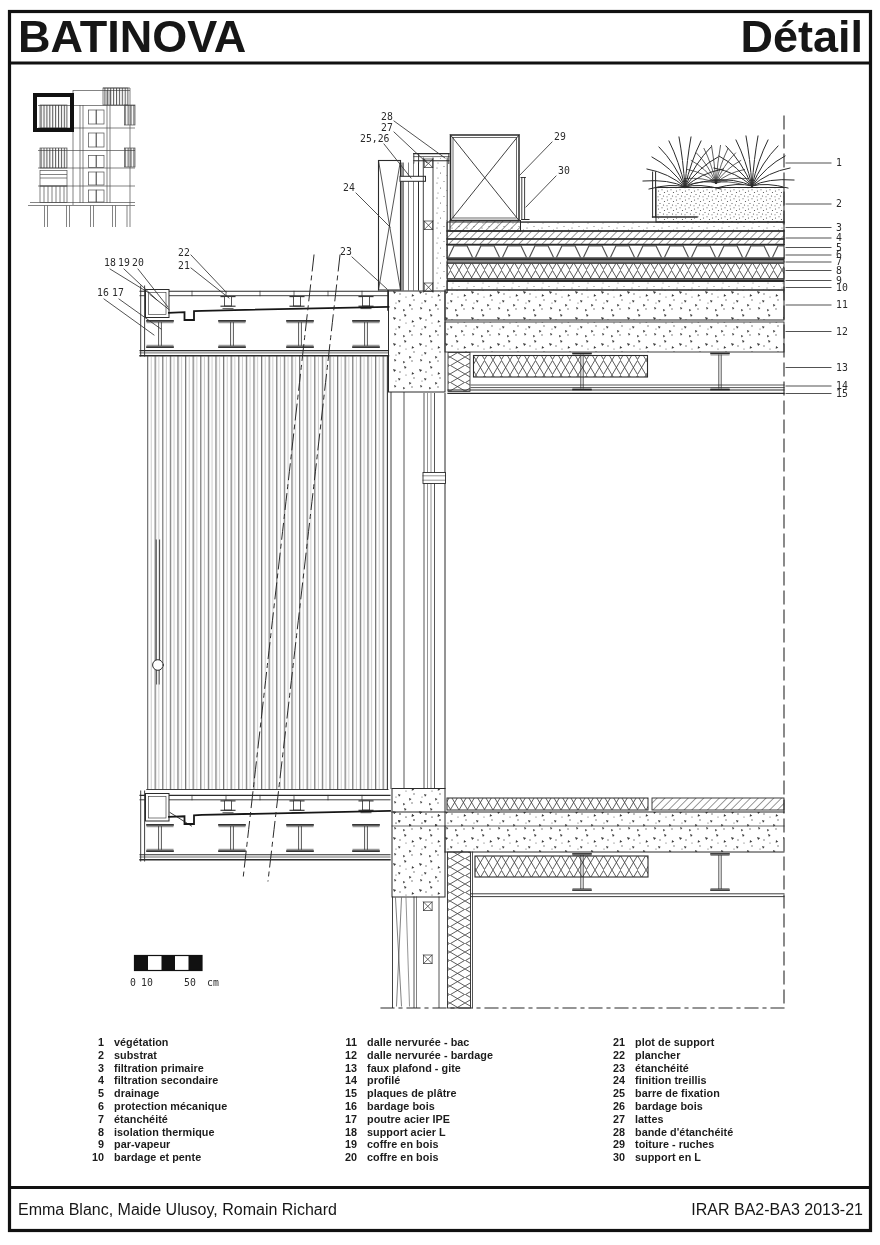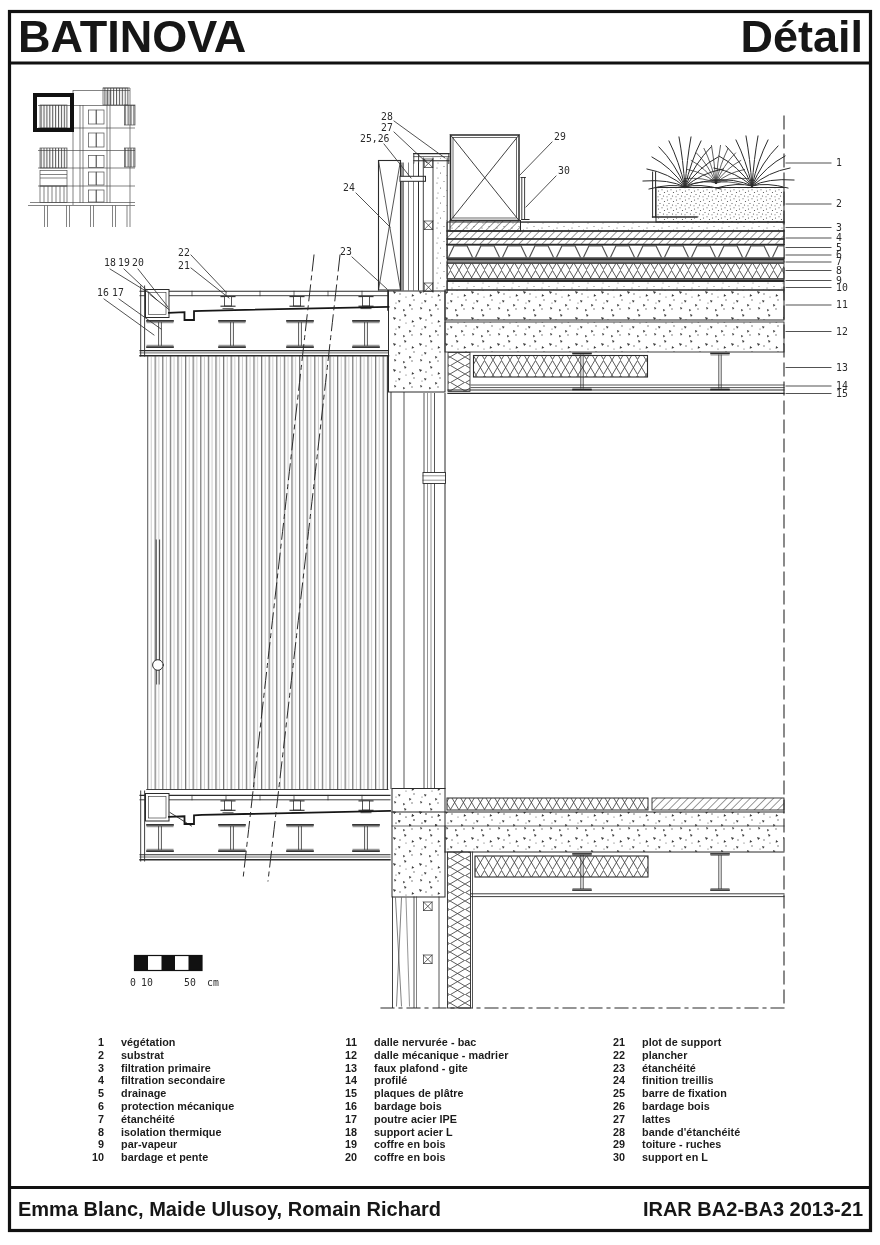--- a/index.html
+++ b/index.html
@@ -3,27 +3,27 @@
 <meta charset="utf-8">
 <style>
   html,body{margin:0;padding:0;background:#e8e8e8;}
   .page{position:relative;width:880px;height:1245px;background:#ffffff;overflow:hidden;
         font-family:"Liberation Sans",sans-serif;color:#161616;}
   .page svg{position:absolute;left:0;top:0;}
   .hdr-title{position:absolute;left:18px;top:11px;height:44px;line-height:52px;
              font-size:45px;font-weight:bold;letter-spacing:0px;}
   .hdr-sheet{position:absolute;right:17px;top:11px;height:38px;line-height:52px;
              font-size:45px;font-weight:bold;}
-  .ftr{position:absolute;top:1189px;height:41px;line-height:41px;font-size:20px;font-weight:bold;}
+  .ftr{position:absolute;top:1189px;height:41px;line-height:41px;font-size:16px;font-weight:normal;}
   .ftr.l{left:18px;} .ftr.r{right:17px;}
   .lcol{position:absolute;top:1036px;}
   .lrow{display:flex;height:12.8px;line-height:12.8px;font-size:10.8px;font-weight:600;
         letter-spacing:.05px;color:#1c1c1c;white-space:nowrap;}
   .ln{width:16px;text-align:right;}
-  .ll{margin-left:17px;}
+  .ll{margin-left:10px;}
   .co{font-family:"DejaVu Sans Mono",monospace;font-size:9.8px;}
 </style>
 </head>
 <body>
 
 <div class="page">
 
 <svg width="880" height="1245" viewBox="0 0 880 1245">
   <defs>
     <pattern id="speck" width="26" height="26" patternUnits="userSpaceOnUse">
@@ -533,21 +533,21 @@
           <span class="ll">bardage et pente</span>
         </div>
   </div>
   <div class="lcol" style="left:341px">
     <div class="lrow">
           <span class="ln">11</span>
           <span class="ll">dalle nervurée - bac</span>
         </div>
     <div class="lrow">
           <span class="ln">12</span>
-          <span class="ll">dalle mécanique - madrier</span>
+          <span class="ll">dalle nervurée - bardage</span>
         </div>
     <div class="lrow">
           <span class="ln">13</span>
           <span class="ll">faux plafond - gite</span>
         </div>
     <div class="lrow">
           <span class="ln">14</span>
           <span class="ll">profilé</span>
         </div>
     <div class="lrow">

